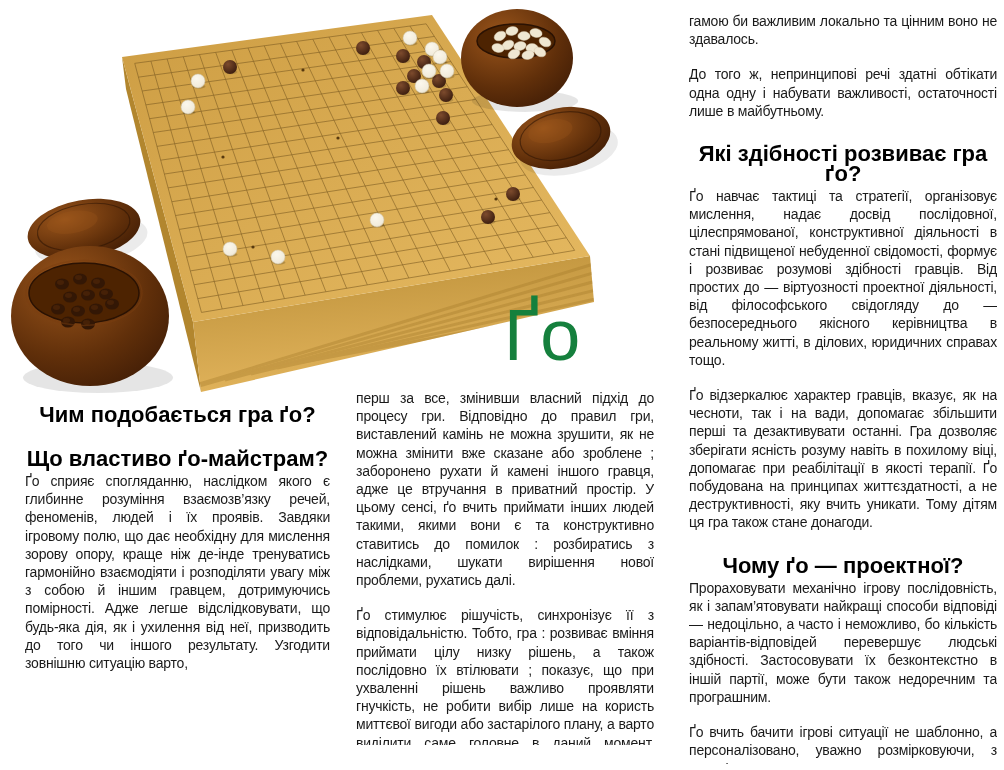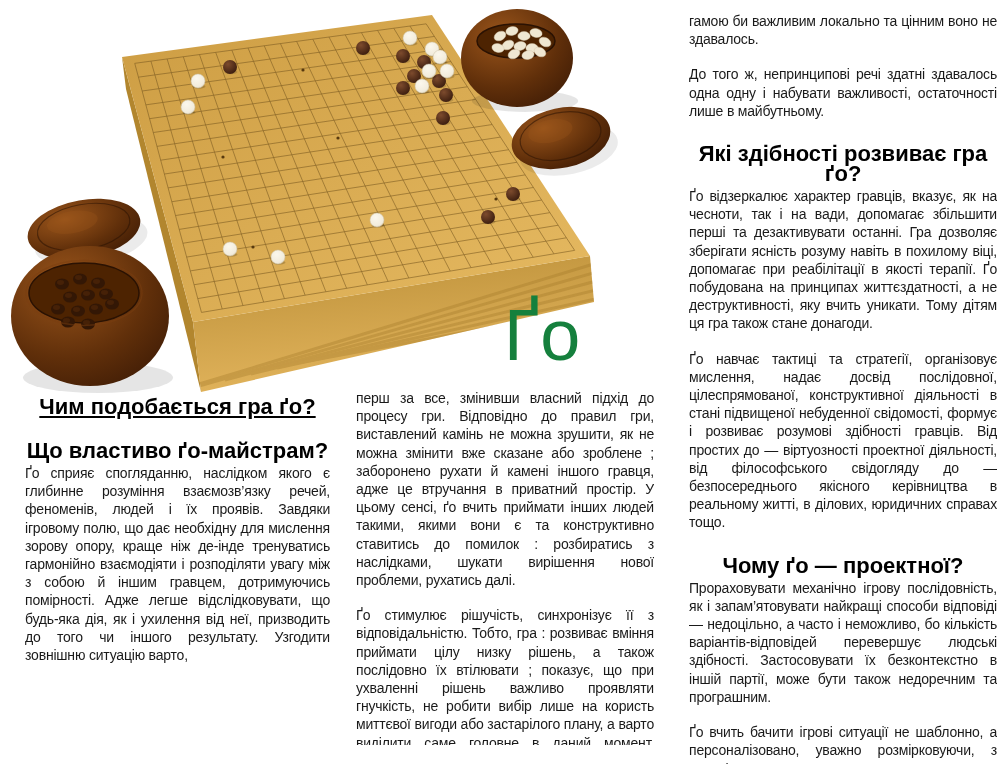--- a/index.html
+++ b/index.html
@@ -9,21 +9,21 @@
   .go-title{position:absolute;left:504px;top:296px;font-size:72px;line-height:1.1;
             font-weight:400;color:#15803d;letter-spacing:1px;}
   .col{position:absolute;font-size:14px;line-height:18.2px;letter-spacing:-0.2px;
        text-align:justify;overflow:hidden;}
   .col-1{left:25px;top:397px;width:305px;height:368px;}
   .col-2{left:356px;top:389px;width:298px;height:356px;}
   .col-3{left:689px;top:12px;width:308px;height:752px;}
   .col p{margin:0 0 17px 0;}
   .col h2{font-size:22px;line-height:20px;font-weight:700;text-align:center;
           letter-spacing:0;color:#000;margin:24px 0 3px 0;}
-  .col h2:first-child{margin-top:0;text-decoration:underline;}
+  .col h2:first-child{margin-top:8px;}
 </style>
 </head>
 <body>
 
 <div class="page">
   <div class="figure">
     <svg id="board-svg" width="670" height="398" viewBox="0 0 670 398" xmlns="http://www.w3.org/2000/svg">
         <defs>
           <linearGradient id="lgTop" x1="0" y1="0" x2="1" y2="1">
             <stop offset="0" stop-color="#cd9d43" stop-opacity="1"></stop>
@@ -213,21 +213,21 @@
       <h2>Чим подобається гра ґо?</h2>
       <h2>Що властиво ґо-майстрам?</h2>
       <p>Ґо сприяє спогляданню, наслідком якого є глибинне розуміння взаємозв’язку речей, феноменів, людей і їх проявів. Завдяки ігровому полю, що дає необхідну для мислення зорову опору, краще ніж де-інде тренуватись гармонійно взаємодіяти і розподіляти увагу між з собою й іншим гравцем, дотримуючись помірності. Адже легше відслідковувати, що будь-яка дія, як і ухилення від неї, призводить до того чи іншого результату. Узгодити зовнішню ситуацію варто,</p>
     </div>
   <div class="col col-2" id="col-1">
       <p>перш за все, змінивши власний підхід до процесу гри. Відповідно до правил гри, виставлений камінь не можна зрушити, як не можна змінити вже сказане або зроблене ; заборонено рухати й камені іншого гравця, адже це втручання в приватний простір. У цьому сенсі, ґо вчить приймати інших людей такими, якими вони є та конструктивно ставитись до помилок : розбиратись з наслідками, шукати вирішення нової проблеми, рухатись далі.</p>
       <p>Ґо стимулює рішучість, синхронізує її з відповідальністю. Тобто, гра : розвиває вміння приймати цілу низку рішень, а також послідовно їх втілювати ; показує, що при ухваленні рішень важливо проявляти гнучкість, не робити вибір лише на користь миттєвої вигоди або застарілого плану, а варто виділити саме головне в даний момент, відмовляючись від другорядного,</p>
     </div>
   <div class="col col-3" id="col-2">
       <p>гамою би важливим локально та цінним воно не здавалось.</p>
-      <p>До того ж, непринципові речі здатні здавалось одна одну і набувати важливості, остаточності лише в майбутньому.</p>
+      <p>До того ж, непринципові речі здатні обтікати одна одну і набувати важливості, остаточності лише в майбутньому.</p>
       <h2>Які здібності розвиває гра ґо?</h2>
+      <p>Ґо навчає тактиці та стратегії, організовує мислення, надає досвід послідовної, цілеспрямованої, конструктивної діяльності в стані підвищеної небуденної свідомості, формує і розвиває розумові здібності гравців. Від простих до — віртуозності проектної діяльності, від філософського свідогляду до — безпосереднього якісного керівництва в реальному житті, в ділових, юридичних справах тощо.</p>
       <p>Ґо відзеркалює характер гравців, вказує, як на чесноти, так і на вади, допомагає збільшити перші та дезактивувати останні. Гра дозволяє зберігати ясність розуму навіть в похилому віці, допомагає при реабілітації в якості терапії. Ґо побудована на принципах життєздатності, а не деструктивності, яку вчить уникати. Тому дітям ця гра також стане донагоди.</p>
-      <p>Ґо навчає тактиці та стратегії, організовує мислення, надає досвід послідовної, цілеспрямованої, конструктивної діяльності в стані підвищеної небуденної свідомості, формує і розвиває розумові здібності гравців. Від простих до — віртуозності проектної діяльності, від філософського свідогляду до — безпосереднього якісного керівництва в реальному житті, в ділових, юридичних справах тощо.</p>
       <h2>Чому ґо — проектної?</h2>
       <p>Прораховувати механічно ігрову послідовність, як і запам’ятовувати найкращі способи відповіді — недоцільно, а часто і неможливо, бо кількість варіантів-відповідей перевершує людські здібності. Застосовувати їх безконтекстно в іншій партії, може бути також недоречним та програшним.</p>
       <p>Ґо вчить бачити ігрові ситуації не шаблонно, а персоналізовано, уважно розмірковуючи, з позиції справнього стратега, що не переймається, але й не нехтує: обстежує, спостерігає, сприймає адекватно та реагує максимальною точністю.</p>
     </div>
 </div>
 
 </body></html>

